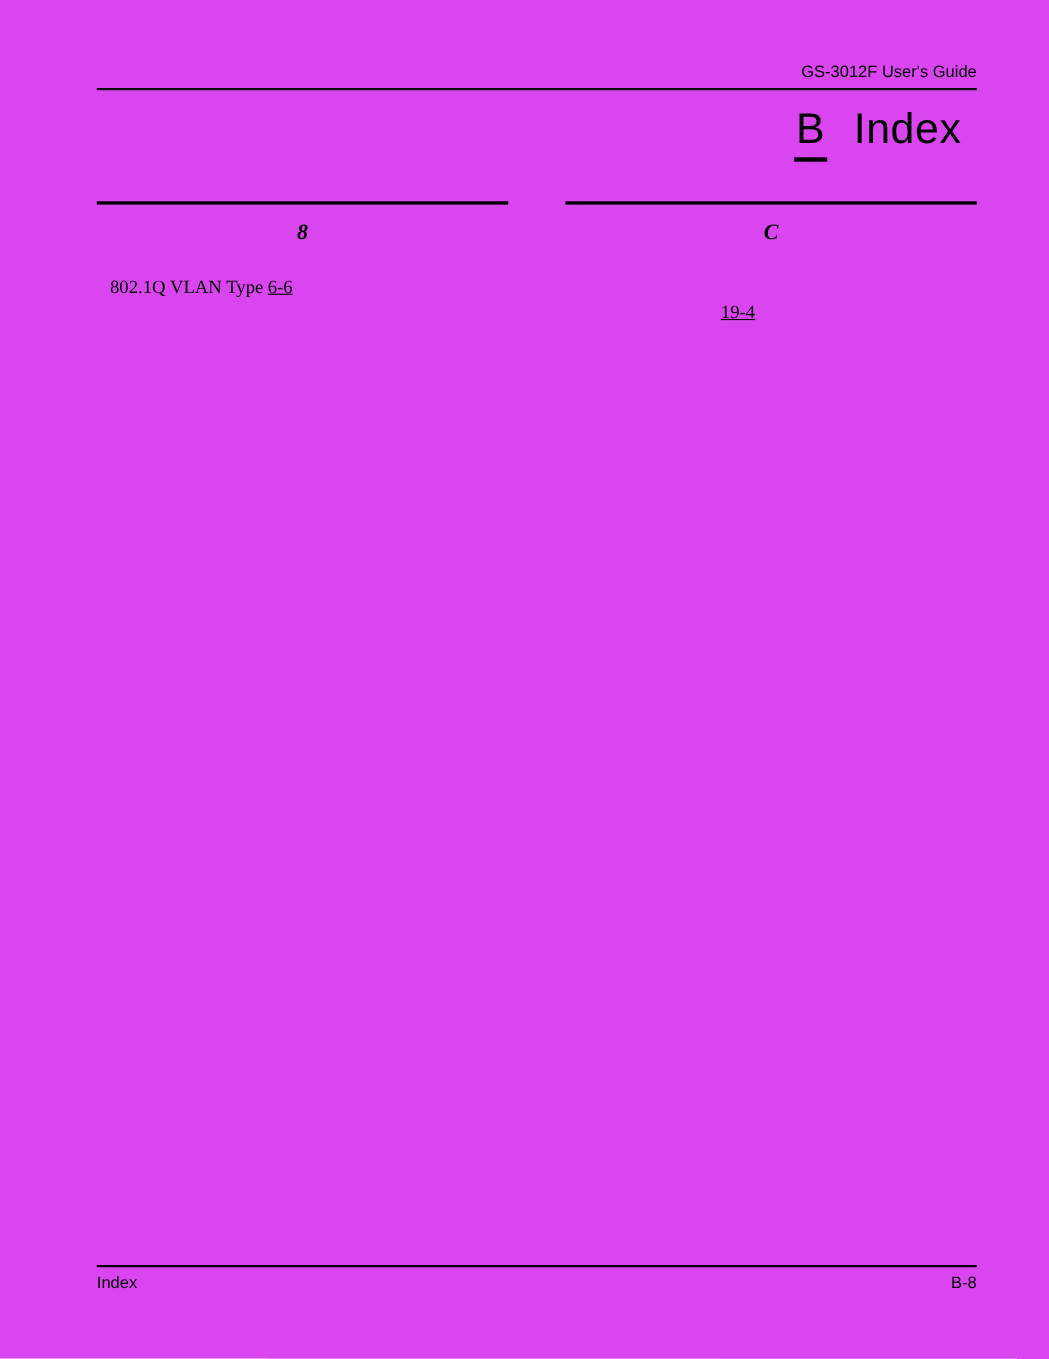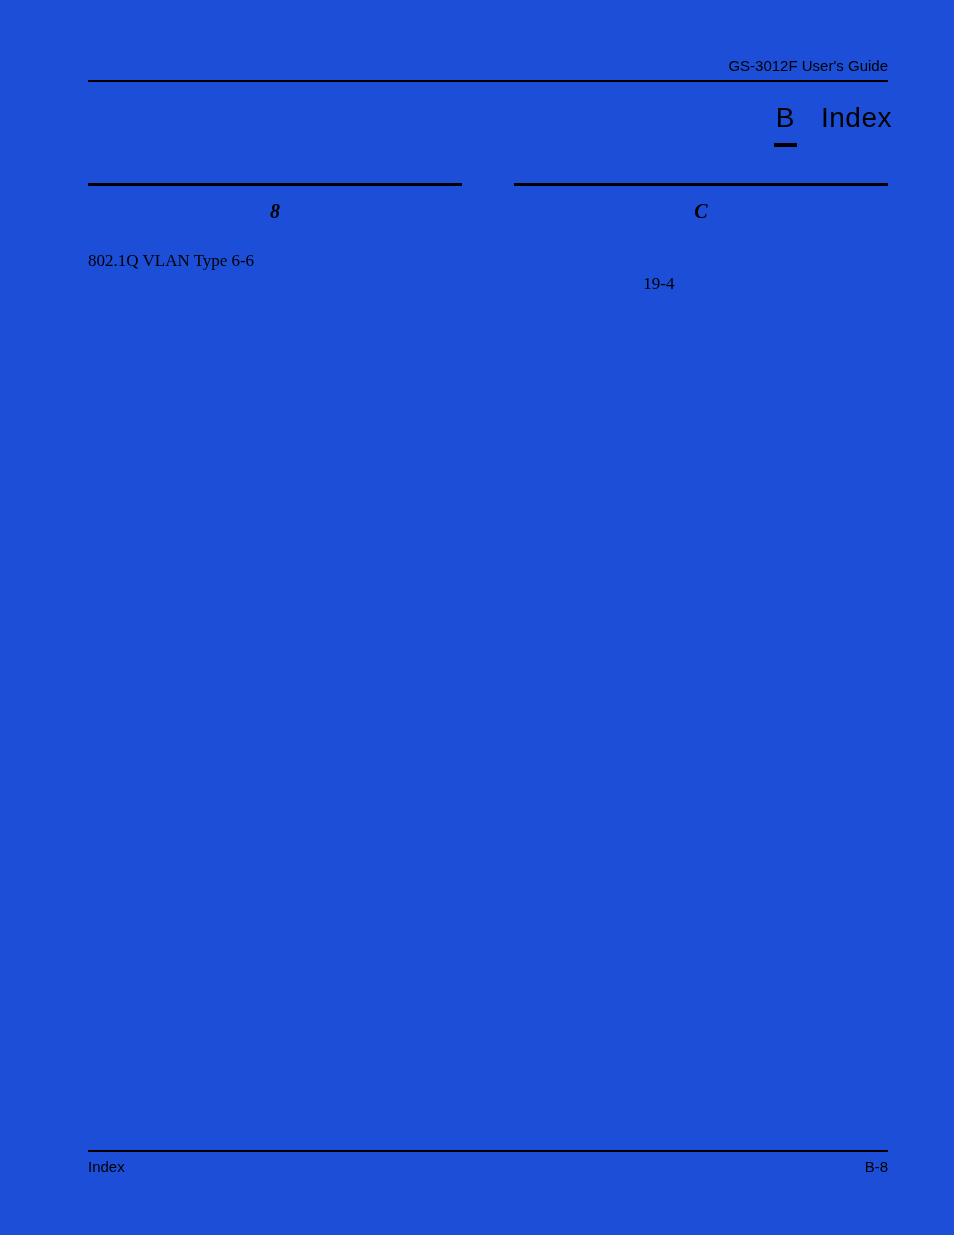--- a/index.html
+++ b/index.html
@@ -1,38 +1,39 @@
 <!DOCTYPE html>
 <html><head>
 <meta charset="utf-8">
 <style>
   * { margin:0; padding:0; box-sizing:border-box; }
   html,body { background:#e8e8e8; }
   .page {
     position:relative;
     width:954px; height:1235px;
-    background:#1d4ed8;
+    background:#d946ef;
     color:#000;
     overflow:hidden;
     font-family:"Liberation Serif", serif;
+    text-decoration:underline;
   }
   
   .header {
     position:absolute; top:56px; left:88px; right:66px;
     text-align:right;
     font-family:"Liberation Sans", sans-serif;
     font-size:15px; line-height:20px;
     border-bottom:2px solid #000;
     padding-bottom:4px;
   }
   
   .title {
-    position:absolute; top:94px; right:62px;
+    position:absolute; top:94px; right:80px;
     font-family:"Liberation Sans", sans-serif;
-    font-size:28px; line-height:48px;
+    font-size:39px; line-height:48px;
     text-align:right;
     letter-spacing:0.5px;
   }
   .title-letter {
     display:inline-block;
     border-bottom:4px solid #000;
     padding:0 2px 1px 2px;
     margin-right:24px;
   }
   
@@ -48,21 +49,21 @@
     font-family:"Liberation Serif", serif;
     font-style:italic; font-weight:bold;
     font-size:20px; line-height:24px;
     margin-bottom:26px;
   }
   .entry {
     display:flex; align-items:baseline;
     font-size:17px; line-height:23.4px;
     white-space:nowrap;
   }
-  .entry .label { flex:0 0 auto; }
+  .entry .label { flex:0 0 auto;margin-left:12px; }
   .entry .leader {
     flex:1 1 auto; overflow:hidden;
     letter-spacing:1.6px;
     padding:0 1px 0 3px;
   }
   .entry .page { flex:0 0 auto; }
   .ind1 { padding-left:22px; }
   
   .footer {
     position:absolute; top:1150px; left:88px; right:66px;

